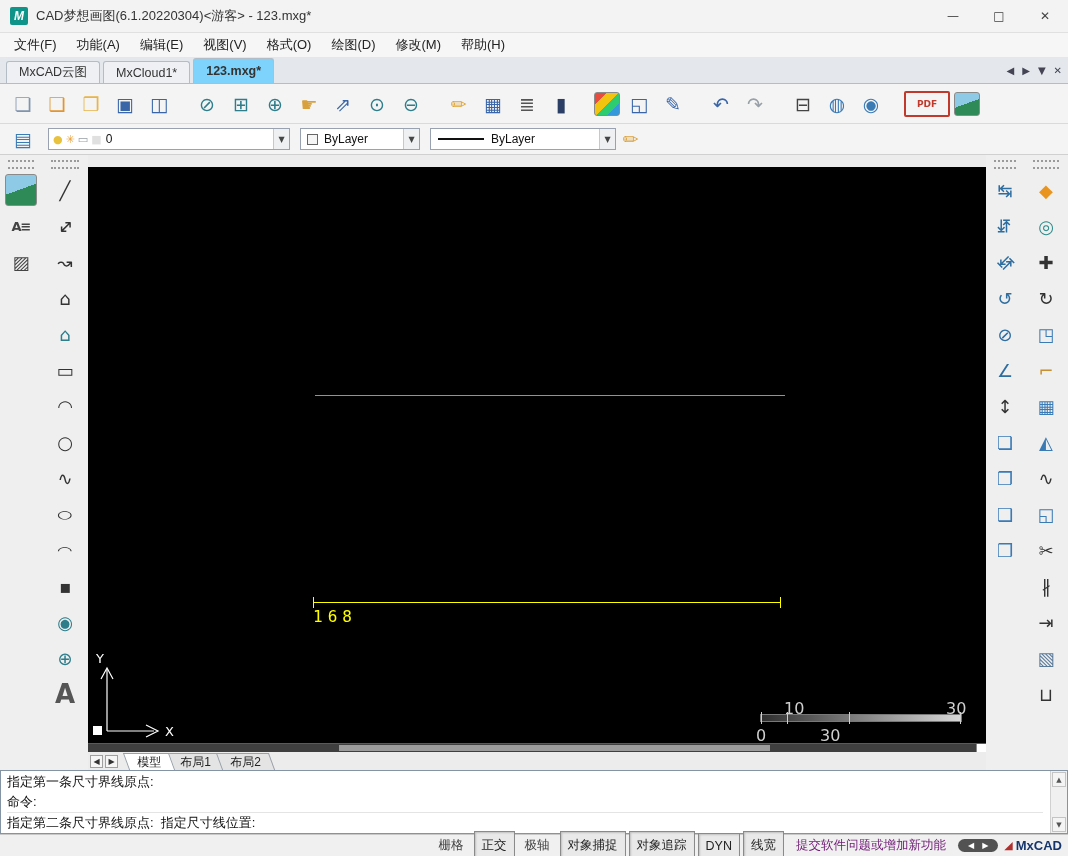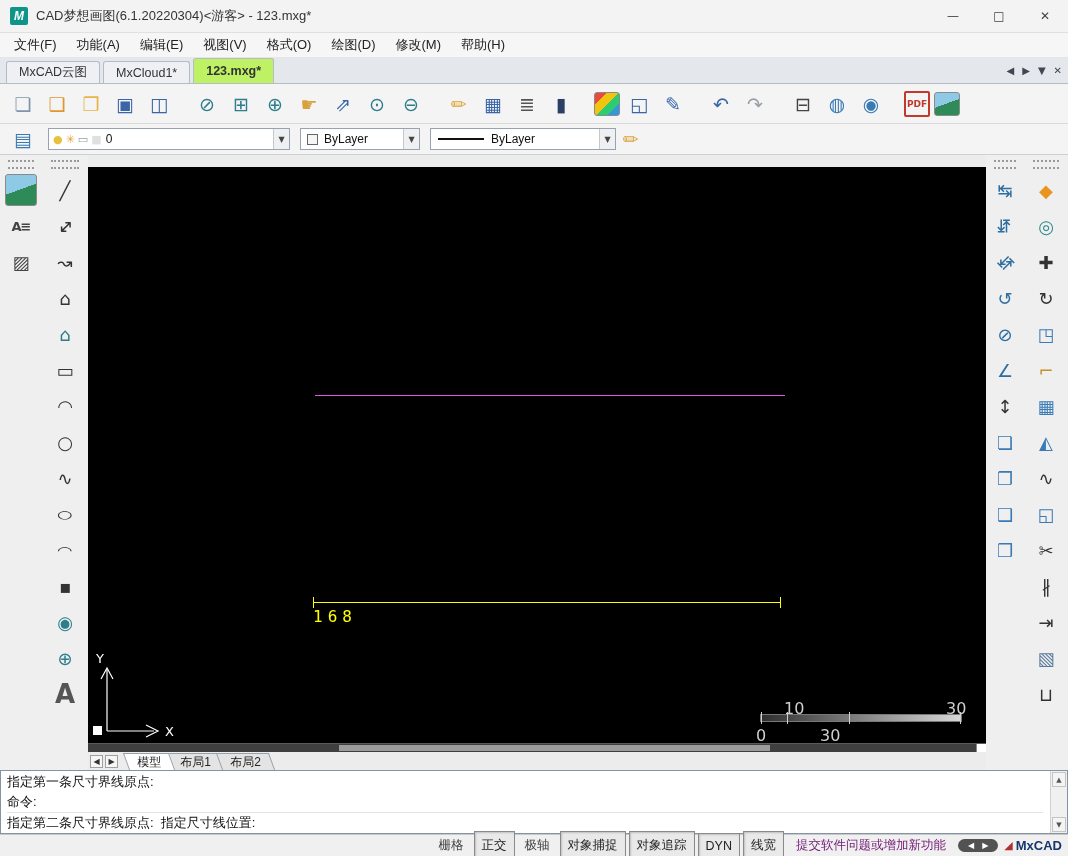--- a/index.html
+++ b/index.html
@@ -14,29 +14,29 @@
   .winbtn{width:46px;height:100%;display:flex;align-items:center;justify-content:center;font-size:12px;color:#444;font-family:"DejaVu Sans",sans-serif}
 
   
   #menubar{position:absolute;left:0;top:33px;right:0;height:25px;background:#f6f6f6;display:flex;align-items:center;padding:0 4px;border-bottom:1px solid #e6e6e6}
   .menu-item{padding:3px 10px;font-size:13px;color:#222}
 
   
   #doctabs{position:absolute;left:0;top:58px;right:0;height:26px;background:#e4e7ec;border-bottom:1px solid #b4bcc6;display:flex;align-items:flex-end;padding:0 6px}
   #doctab-list{display:flex;align-items:flex-end;height:100%}
   .dtab{height:22px;display:flex;align-items:center;padding:0 12px;background:#eef0f3;border:1px solid #b4bcc6;border-bottom:none;border-radius:3px 3px 0 0;margin-right:3px;font-size:12.5px;color:#333;white-space:nowrap}
-  .dtab.active{background:#bef264;font-weight:bold;height:25px}
+  .dtab.active{background:#7dd3fc;font-weight:bold;height:25px}
   #doctab-ctrls{margin-left:auto;display:flex;gap:8px;align-items:center;height:100%;padding-bottom:0}
   .dctrl{font-size:10px;color:#445;font-family:"DejaVu Sans",sans-serif}
 
   
   #toolbar1{position:absolute;left:0;top:84px;right:0;height:40px;background:#f4f4f4;border-bottom:1px solid #dadada;display:flex;align-items:center;padding:0 8px;gap:4px}
   .tbtn{width:30px;height:30px;display:flex;align-items:center;justify-content:center;font-size:19px;font-family:"DejaVu Sans",sans-serif;border:1px solid transparent;border-radius:3px;color:#444}
   .gap{margin-left:14px}
-  .pdf{font-size:9px !important;font-weight:bold;border:2px solid #c0392b;border-radius:2px;width:26px;height:26px}
+  .pdf{font-size:9px !important;font-weight:bold;border:2px solid #c0392b;border-radius:2px;width:46px;height:26px}
   .img{background:linear-gradient(160deg,#8ecae6 0 48%,#2e8b57 48% 100%);color:transparent !important;border:1px solid #8a8a8a;width:26px;height:24px}
   .palette{background:linear-gradient(135deg,#e74c3c 0 25%,#f1c40f 25% 50%,#2ecc71 50% 75%,#3498db 75% 100%);color:transparent !important;border:1px solid #8a8a8a;width:26px;height:24px}
   .rot45{transform:rotate(-45deg)}
   .rot90{transform:rotate(90deg)}
   .squish{transform:scaleY(.6)}
   .big{font-size:26px !important;font-weight:bold}
   .small2{font-size:13px !important;font-weight:bold;letter-spacing:-1px}
 
   #toolbar2{position:absolute;left:0;top:124px;right:0;height:31px;background:#f4f4f4;border-bottom:1px solid #d0d0d0;display:flex;align-items:center;padding:0 8px}
   .combo{display:flex;align-items:center;height:22px;background:#fff;border:1px solid #98a2b0;margin-left:10px;padding-left:4px}

